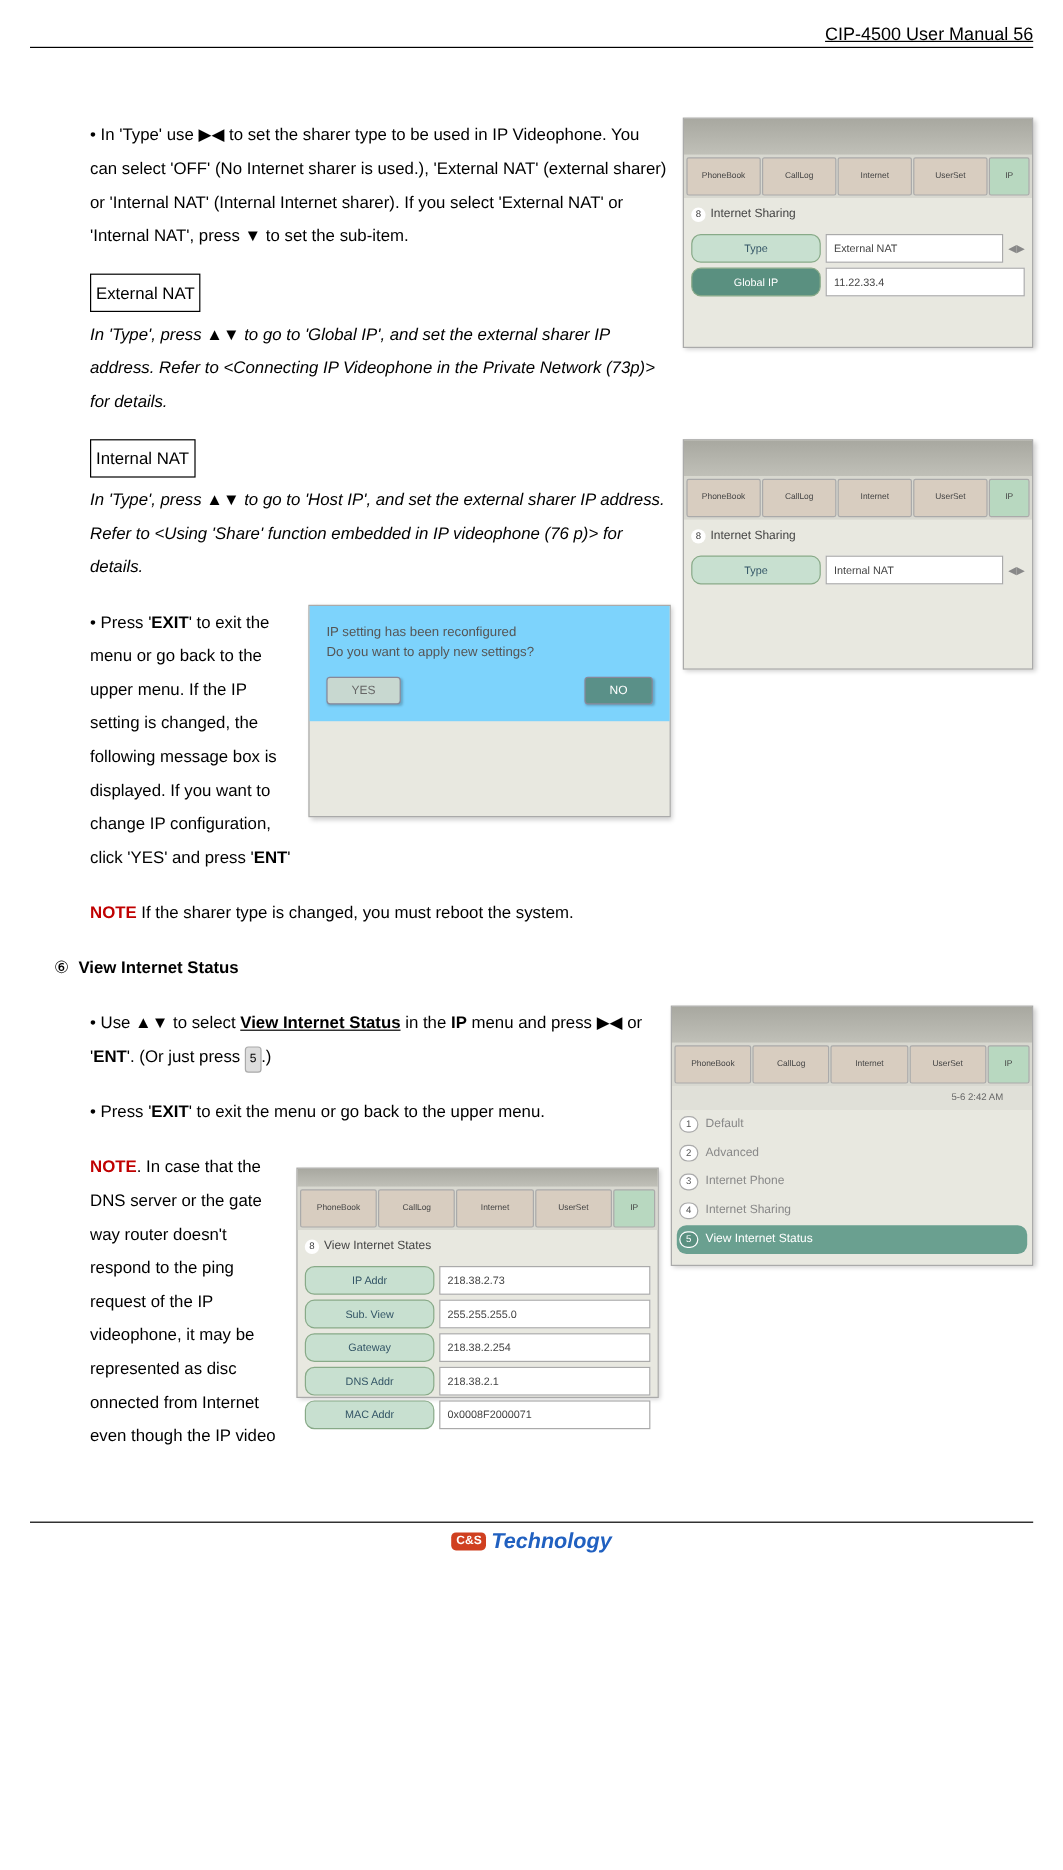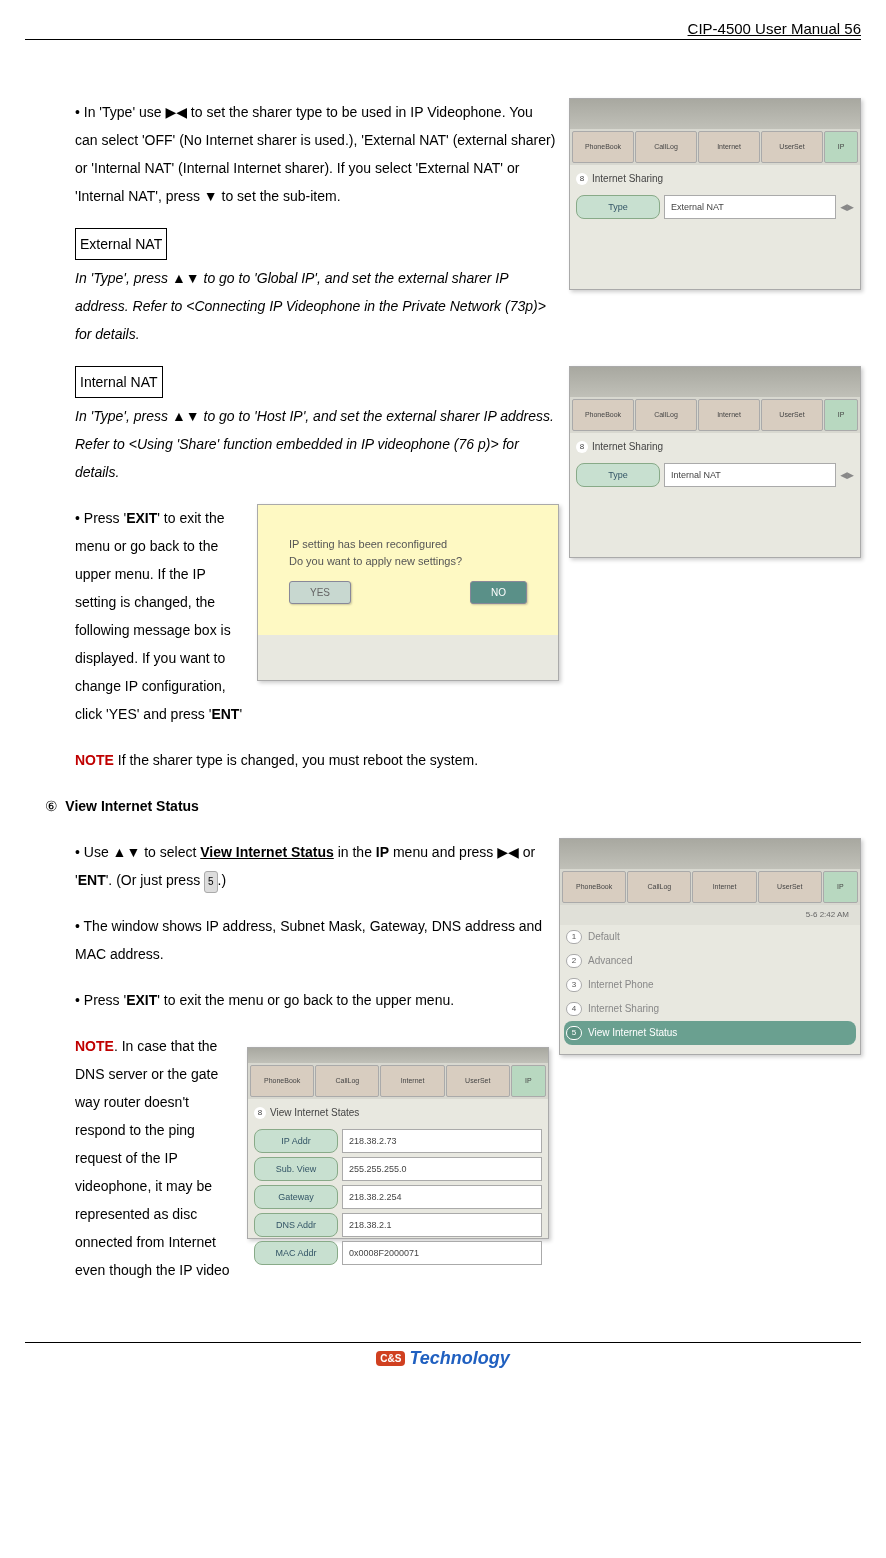--- a/index.html
+++ b/index.html
@@ -82,41 +82,41 @@
   .field-row {
     display: flex;
     padding: 2px 6px;
     gap: 4px;
     align-items: center;
   }
   .field-label {
     background: #c8e0d0;
     border: 1px solid #8a8;
     border-radius: 8px;
-    padding: 2px 6px;
+    padding: 2px 18px;
     font-size: 9px;
     color: #356;
     width: 70px;
     text-align: center;
   }
   .field-label-sel {
     background: #5a9080;
     color: #fff;
   }
   .field-val {
     background: #fff;
     border: 1px solid #aaa;
     padding: 2px 6px;
     font-size: 9px;
     color: #444;
     flex: 1;
   }
   .msgbox {
-    background: #fef9c3;
-    padding: 31px;
+    background: #7dd3fc;
+    padding: 14px;
     font-size: 11px;
     color: #555;
     line-height: 1.5;
   }
   .msgbox-btns {
     display: flex;
     justify-content: space-between;
     gap: 30px;
     margin-top: 12px;
   }
@@ -158,21 +158,21 @@
     color: #fff;
     border-radius: 8px;
     margin: 0 4px;
     padding: 2px 2px;
   }
   .timebar {
     text-align: right;
     font-size: 8px;
     color: #666;
     background: #e0e0d8;
-    padding: 2px 11px;
+    padding: 2px 24px;
   }
   .topbar {
     background: linear-gradient(#a8a8a0, #c0c0b8);
     height: 30px;
   }
   .bordered-label {
     border: 1px solid #000;
     padding: 1px 4px;
     display: inline-block;
   }
@@ -238,20 +238,24 @@
   </div>
   <div class="panel-title-row">
         <span class="panel-title-num">8</span>
         <span>Internet Sharing</span>
       </div>
   <div class="field-row">
     <div class="field-label">Type</div>
     <div class="field-val">External NAT</div>
     <div style="font-size:9px;color:#888;">◀▶</div>
   </div>
+  <div class="field-row">
+    <div class="field-label field-label-sel">Global IP</div>
+    <div class="field-val">11.22.33.4</div>
+  </div>
 </div>
 
 <p>• In 'Type' use ▶◀ to set the sharer type to be used in IP Videophone. You can select 'OFF' (No Internet sharer is used.), 'External NAT' (external sharer) or 'Internal NAT' (Internal Internet sharer). If you select 'External NAT' or 'Internal NAT', press ▼ to set the sub-item.</p>
 
 <p class="tight"><span class="bordered-label">External NAT</span></p>
 <p class="italic">
   <span>In 'Type', press ▲▼ to go to 'Global IP', and set the external sharer IP address. Refer to &lt;</span><span style="font-style:italic;">Connecting IP Videophone in the Private Network</span><span> (73p)&gt; for details.</span>
 </p>
 
 <div class="screenshot screenshot2">
@@ -333,21 +337,20 @@
   <div class="list-item list-item-sel">
         <span class="list-num" style="background:#5a9080;color:#fff;border-color:#fff;">5</span>
         <span>View Internet Status</span>
       </div>
 </div>
 
 <p>
   <span>• Use ▲▼ to select </span><span class="bold" style="text-decoration:underline;">View Internet Status</span><span> in the </span><span class="bold">IP</span><span> menu and press ▶◀ or '</span><span class="bold">ENT</span><span>'. (Or just press </span><span class="key-icon"><span>5</span></span><span>.)</span>
 </p>
 
-<p>• The window shows IP address, Subnet Mask, Gateway, DNS address and MAC address.</p>
 
 <p>
   <span>• Press '</span><span class="bold">EXIT</span><span>' to exit the menu or go back to the upper menu.</span>
 </p>
 
 <div class="screenshot screenshot5">
   <div class="topbar" style="height:15px;"></div>
   <div class="tabs">
     <div class="tab">PhoneBook</div>
     <div class="tab">CallLog</div>

